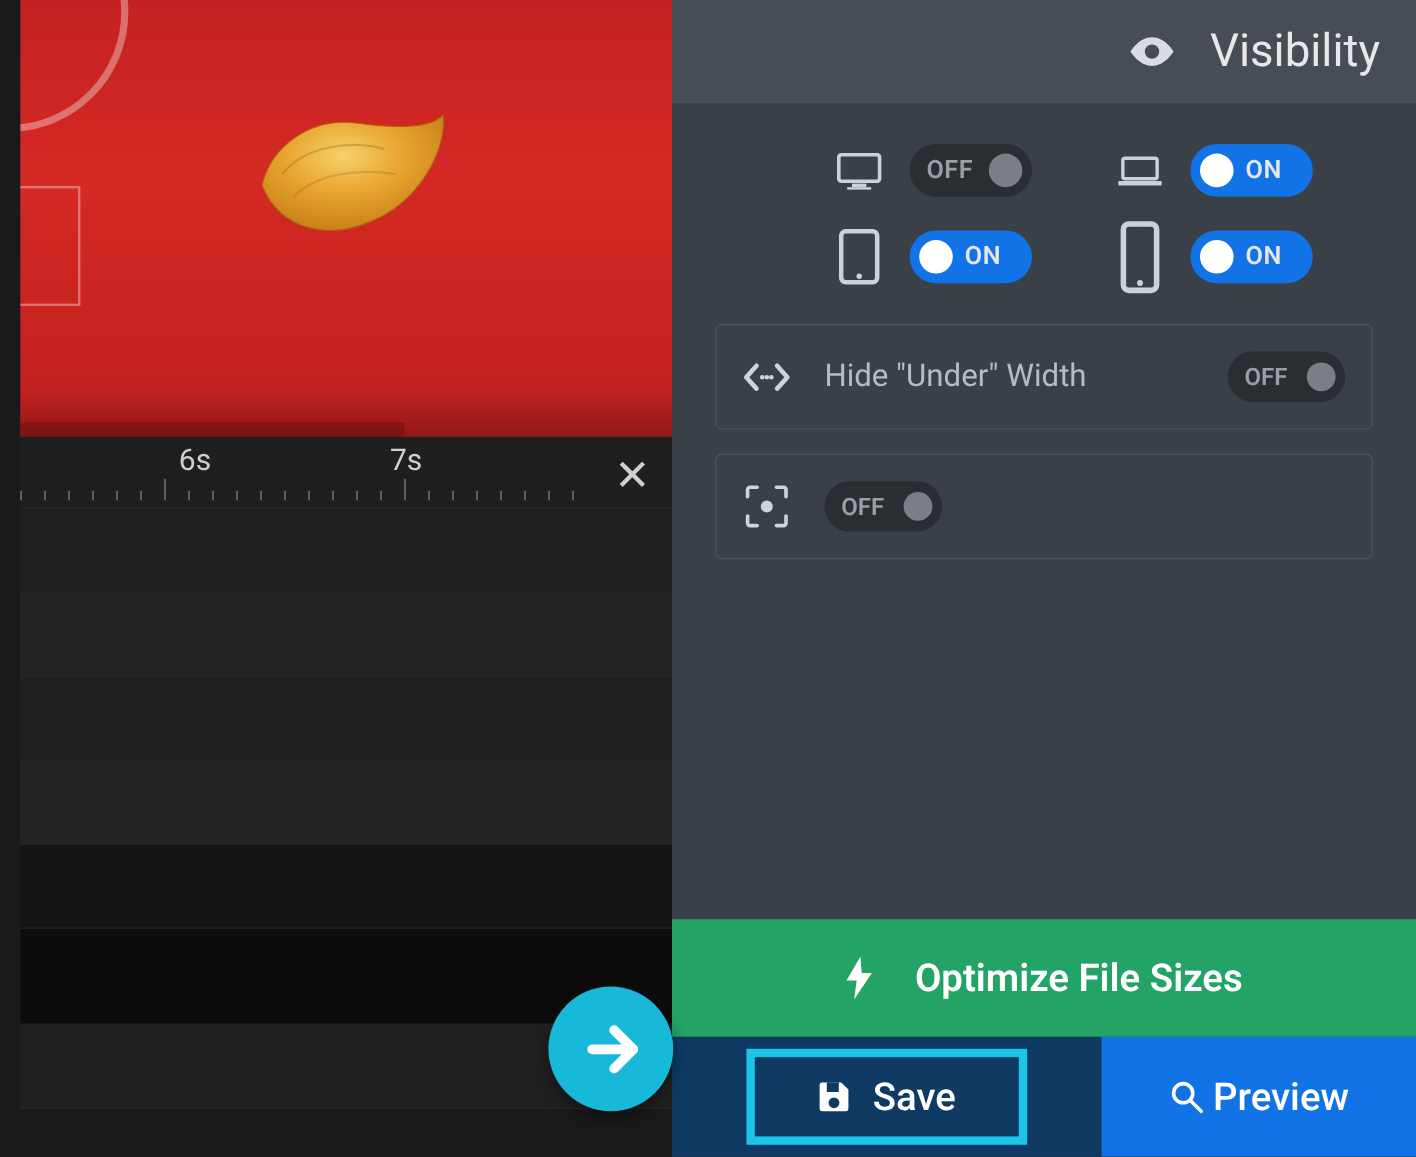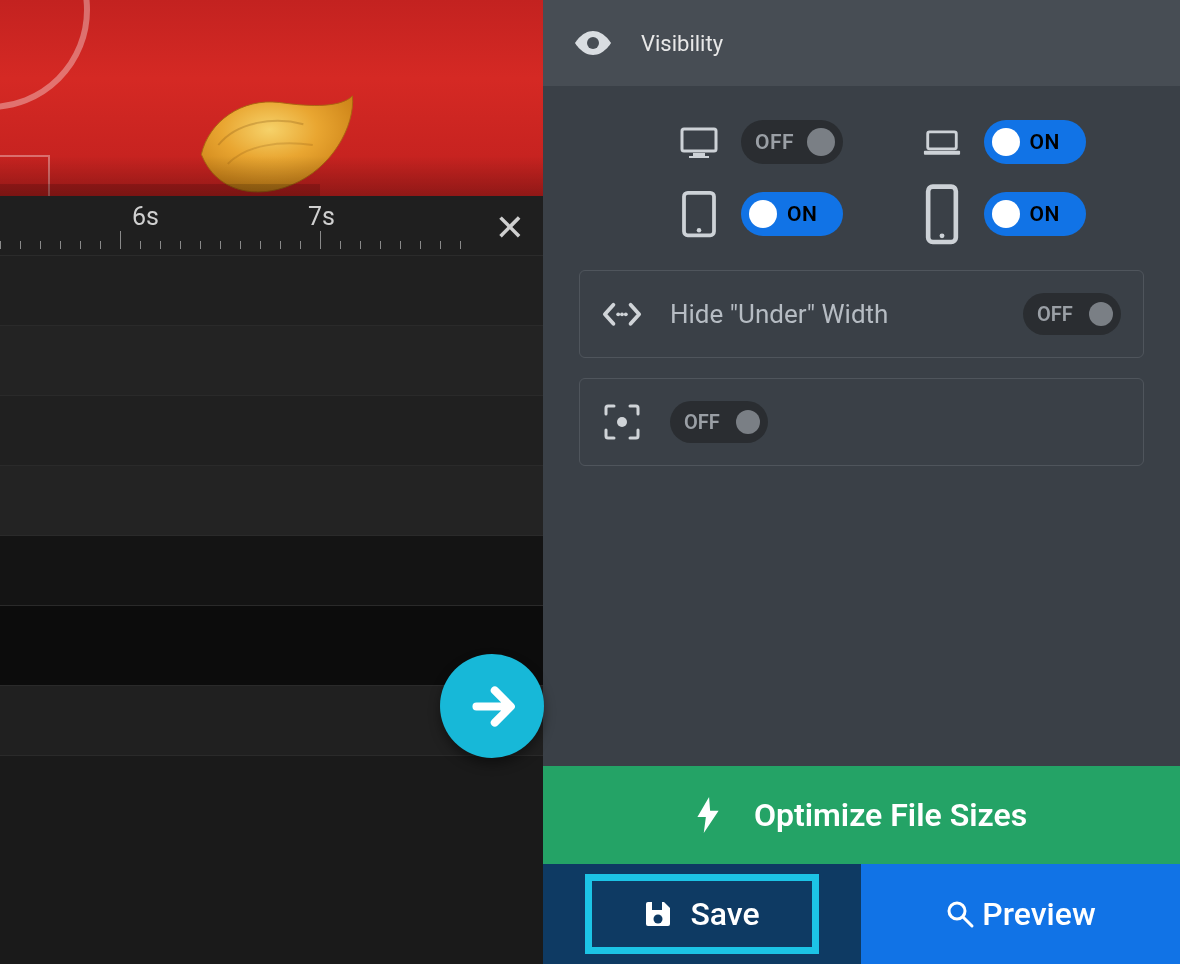--- a/index.html
+++ b/index.html
@@ -1,21 +1,21 @@
 <!DOCTYPE html>
 <html><head>
 <meta charset="utf-8">
 <style>
   * { box-sizing: border-box; margin: 0; padding: 0; }
   html, body { width: 1180px; height: 964px; overflow: hidden; font-family: -apple-system, BlinkMacSystemFont, "Segoe UI", Roboto, Arial, sans-serif; background: #1a1a1a; }
 
   .root { display: flex; width: 1180px; height: 964px; }
 
   
-  .left { width: 543px; height: 756px; display: flex; flex-direction: column; position: relative; }
+  .left { width: 543px; height: 924px; display: flex; flex-direction: column; position: relative; margin-left: 17px; }
   .canvas { width: 543px; height: 414px; background: #d6231e; background: linear-gradient(180deg, #c32220 0%, #d52924 40%, #c0201e 100%); position: relative; overflow: hidden; }
   .canvas .arc { position:absolute; left:-110px; top:-90px; width:200px; height:200px; border:6px solid rgba(255,255,255,0.35); border-radius:50%; }
   .canvas .boxout { position:absolute; left:-30px; top:155px; width:80px; height:100px; border:2px solid rgba(255,255,255,0.35); }
   .canvas .chip { position:absolute; left:190px; top:85px; width:170px; height:120px; }
   .canvas .chip svg { width:100%; height:100%; display:block; }
   .canvas .bottom-shadow { position:absolute; left:0; right:0; bottom:0; height:40px; background:linear-gradient(180deg, rgba(0,0,0,0) 0%, rgba(0,0,0,0.25) 100%); }
   .canvas .bottom-bar { position:absolute; left:0; bottom:0; width:320px; height:12px; background:rgba(0,0,0,0.15); }
 
   .timeline-area { flex:1; background:#1f1f1f; position:relative; }
   .ruler { height:60px; position:relative; border-bottom:1px solid #2b2b2b; }
@@ -30,51 +30,51 @@
   .track { height:70px; border-bottom:1px solid #2a2a2a; background:#232323; }
   .track.alt { background:#202020; }
   .track.dark { background:#141414; }
   .track.darker { background:#0c0c0c; height:80px; }
 
   .fab { position:absolute; left:440px; bottom:-2px; width:104px; height:104px; border-radius:52px; background:#17b8d8; display:flex; align-items:center; justify-content:center; box-shadow:0 6px 12px rgba(0,0,0,0.4); cursor:pointer; }
   .fab svg { width:55px; height:55px; }
 
   
   .right { width:637px; height:964px; display:flex; flex-direction:column; background:#3a4047; }
-  .section-head { height:86px; background:#474d54; display:flex; align-items:center; gap:28px; padding:0 30px; color:#e8e8e8; font-size:22px; font-weight:400; }
+  .section-head { height:86px; background:#474d54; display:flex; align-items:center; gap:28px; padding:0 30px; color:#e8e8e8; font-size:38px; font-weight:400;justify-content:flex-end; }
   .section-head .eye { width:40px; height:32px; }
 
   .panel-body { flex:1; padding:34px 36px 20px; color:#c7cdd3; }
 
   .vis-grid { display:grid; grid-template-columns: 1fr 1fr; gap:28px 20px; margin-bottom:34px; margin-left:100px; }
   .vis-cell { display:flex; align-items:center; gap:22px; }
   .dev-icon { width:40px; height:36px; display:flex; align-items:center; justify-content:center; color:#cdd2d7; }
 
   .toggle { width:102px; height:44px; border-radius:22px; position:relative; display:flex; align-items:center; cursor:pointer; font-size:21px; font-weight:600; letter-spacing:0.5px; }
   .toggle .knob { width:28px; height:28px; border-radius:14px; background:#fff; position:absolute; top:8px; }
-  .toggle.on { background:#1173e6; color:#000000; }
+  .toggle.on { background:#1173e6; color:#e5e5e5; }
   .toggle.on .knob { left:8px; }
   .toggle.on .tlabel { margin-left:46px; }
   .toggle.off { background:#2a2d31; color:#9a9fa5; }
   .toggle.off .knob { right:8px; background:#7a7f85; }
   .toggle.off .tlabel { margin-left:14px; }
 
   .opt-row { height:88px; border:1px solid #4f555c; border-radius:6px; display:flex; align-items:center; padding:0 22px; gap:28px; margin-bottom:20px; }
   .opt-row .opt-icon { width:40px; height:40px; display:flex; align-items:center; justify-content:center; color:#d0d4d8; }
   .opt-row .opt-label { flex:1; color:#b6bcc3; font-size:26px; }
 
   .opt-toggle { width:98px; height:42px; border-radius:21px; background:#2a2d31; display:flex; align-items:center; position:relative; cursor:pointer; }
   .opt-toggle .tlabel { color:#9a9fa5; font-size:20px; font-weight:600; margin-left:14px; }
   .opt-toggle .knob { width:24px; height:24px; border-radius:12px; background:#7a7f85; position:absolute; right:8px; top:9px; }
 
   .footer-area { height:198px; display:flex; flex-direction:column; }
   .optimize { height:98px; background:#24a366; color:#fff; display:flex; align-items:center; justify-content:center; gap:34px; font-size:32px; font-weight:600; cursor:pointer; }
   .optimize .bolt { width:24px; height:36px; }
   .buttons { height:100px; display:flex; }
-  .save-outer { width:318px; background:#0e3a63; display:flex; align-items:center; justify-content:center; }
+  .save-outer { width:358px; background:#0e3a63; display:flex; align-items:center; justify-content:center; }
   .save-inner { border:7px solid #1cc4e6; padding:14px 52px; display:flex; align-items:center; gap:18px; color:#fff; font-size:32px; font-weight:500; cursor:pointer; }
   .save-inner .disk { width:28px; height:28px; }
   .preview { flex:1; background:#1173e6; display:flex; align-items:center; justify-content:center; gap:7px; color:#fff; font-size:32px; font-weight:500; cursor:pointer; }
   .preview .mag { width:30px; height:30px; }
 
 </style>
 </head>
 <body>
 
 <div class="root">

